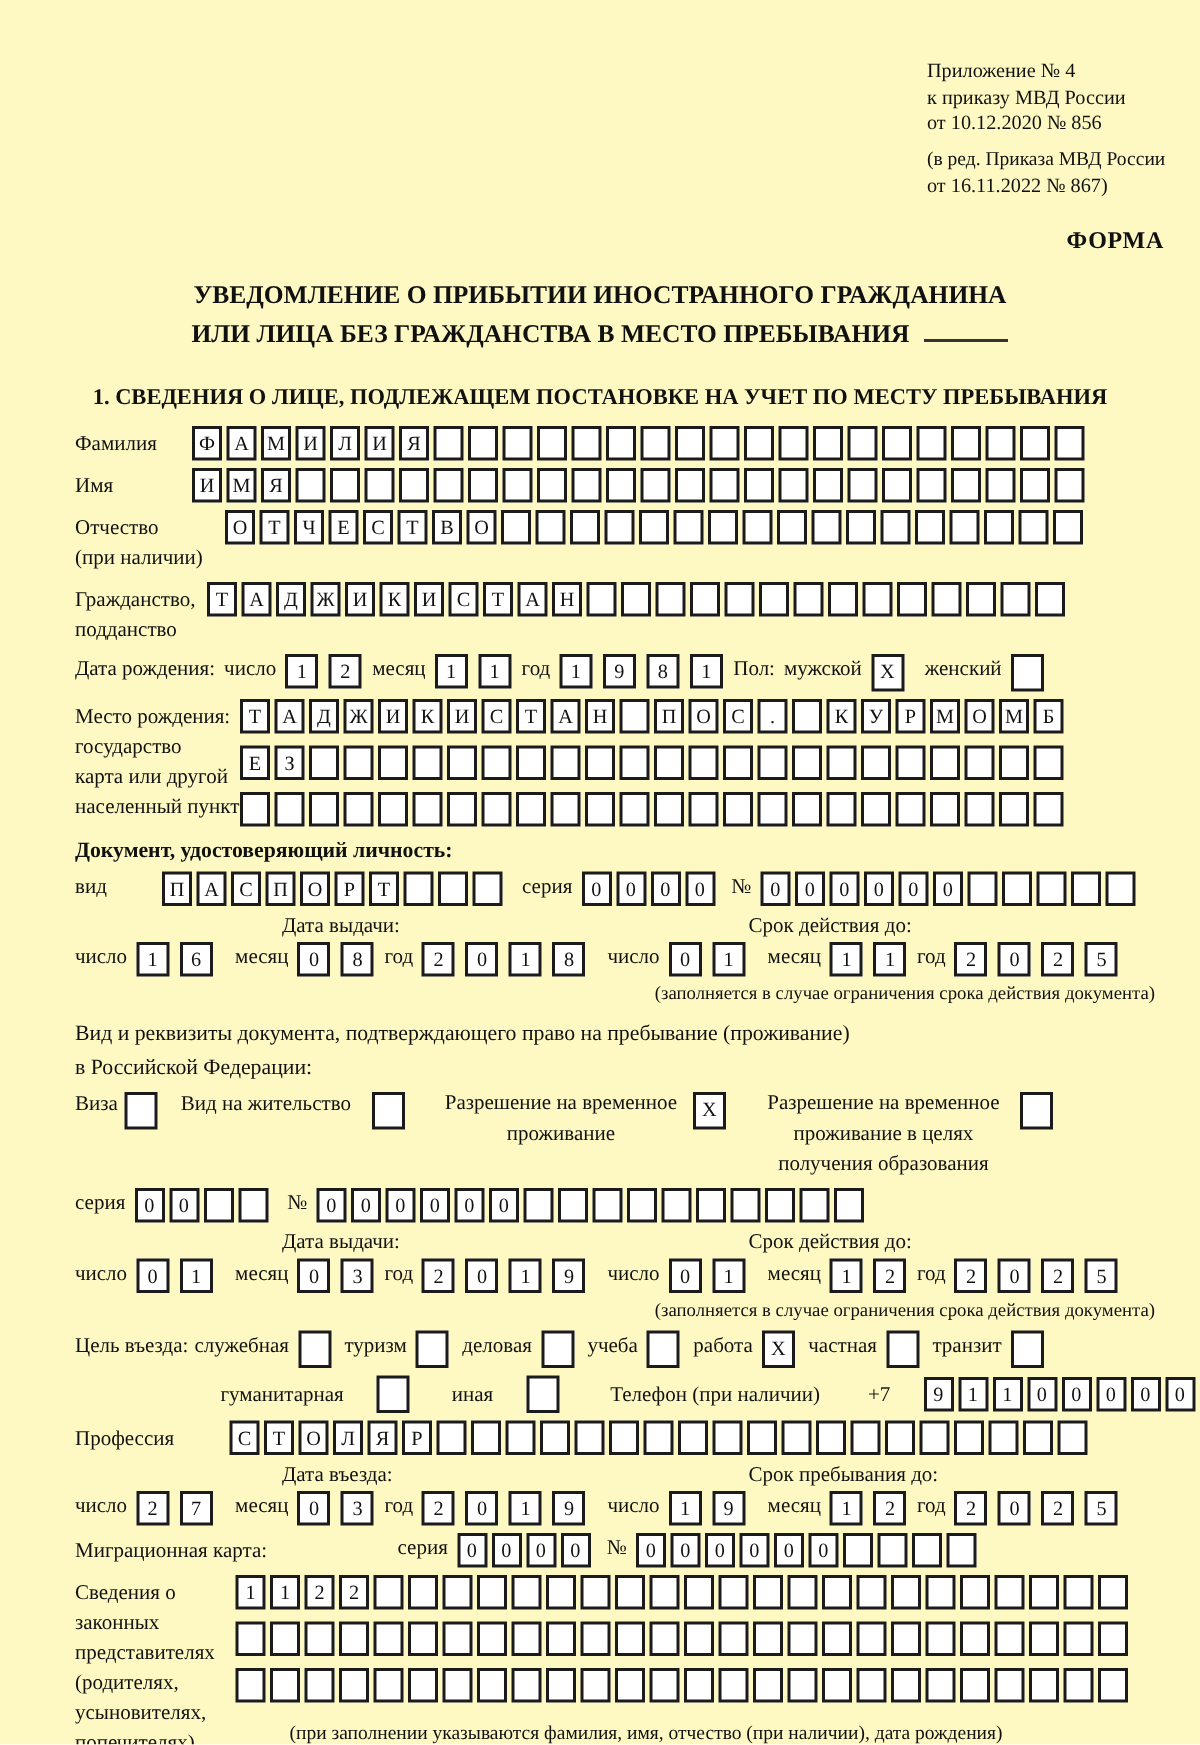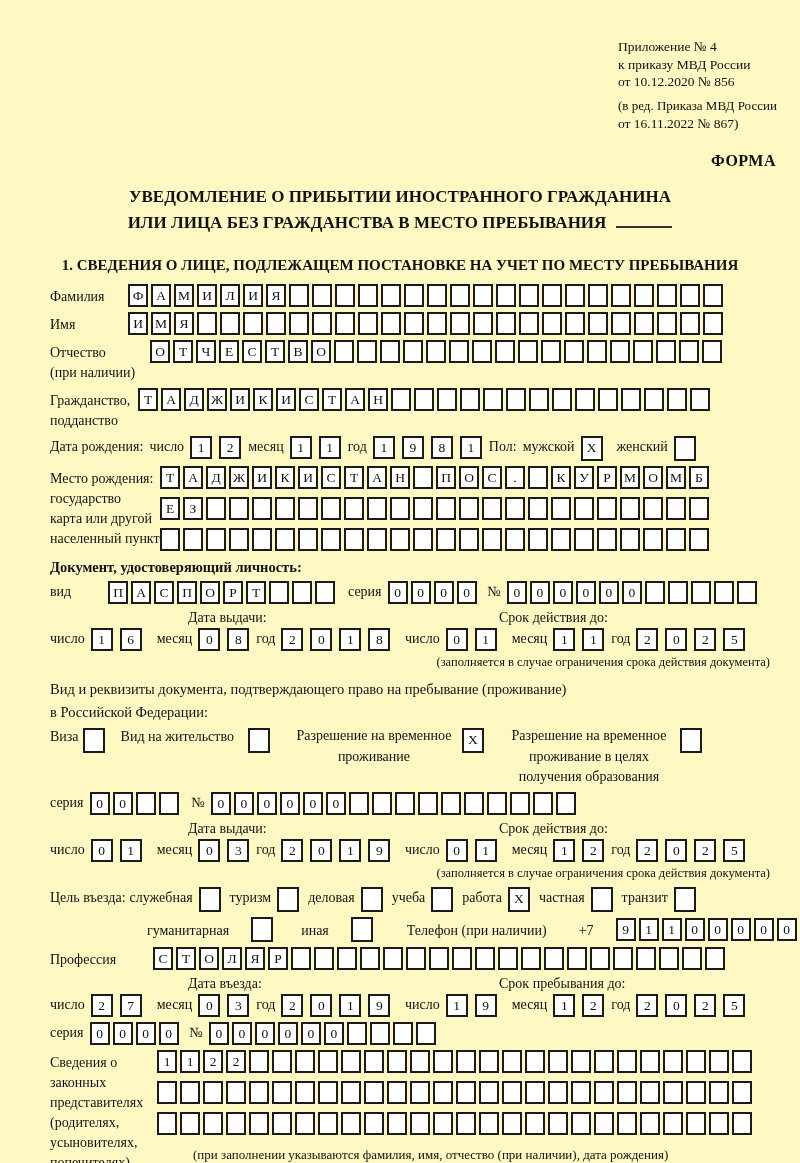--- a/index.html
+++ b/index.html
@@ -653,20 +653,21 @@
         <span class="cells gap">
             <span class="cell">2</span>
             <span class="cell">0</span>
             <span class="cell">2</span>
             <span class="cell">5</span>
           </span>
       </span>
     </div>
 
     <div class="row">
+      <span class="lbl lw-mig">Миграционная карта:</span>
       <span class="gl">серия</span>
       <span class="cells">
           <span class="cell">0</span>
           <span class="cell">0</span>
           <span class="cell">0</span>
           <span class="cell">0</span>
         </span>
       <span class="gl ml8">№</span>
       <span class="cells">
           <span class="cell">0</span>

